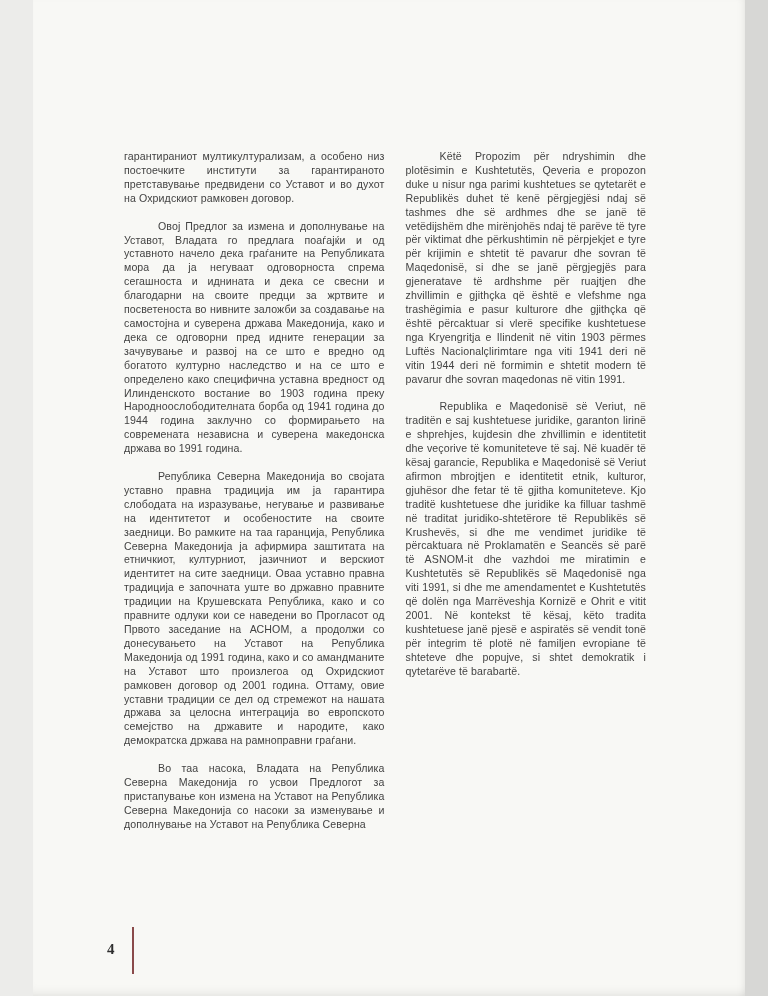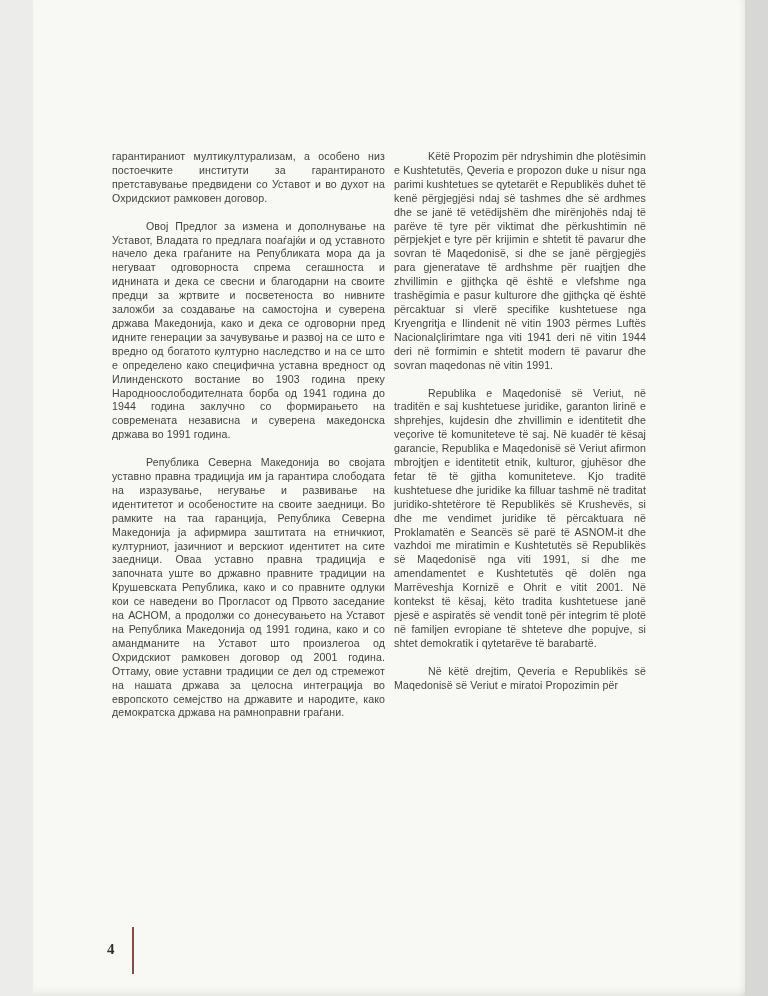--- a/index.html
+++ b/index.html
@@ -43,20 +43,21 @@
     width: 534px;
     display: flex;
     gap: 9px;
   }
   .col {
     color: #424242;
     font-size: 10.6px;
     line-height: 13.9px;
     text-align: justify;
     letter-spacing: 0.1px;
+    margin-left: 12px;
   }
   .col-left  { width: 273px; }
   .col-right { width: 252px; }
   .col p { margin: 0 0 14px 0; }
   .col p.indent { text-indent: 34px; }
   .mt-sm { margin-top: 8px; }
   .mt-md { margin-top: 11px; }
   .mt-lg { margin-top: 37px; }
   .footer-pageno {
     position: absolute;
@@ -84,26 +85,26 @@
   <div class="edge-right"></div>
 
   <div class="paper">
 
     <div class="columns">
 
       <div class="col col-left">
         <p>гарантираниот мултикултурализам, а особено низ постоечките институти за гарантираното претставување предвидени со Уставот и во духот на Охридскиот рамковен договор.</p>
         <p class="indent">Овој Предлог за измена и дополнување на Уставот, Владата го предлага поаѓајќи и од уставното начело дека граѓаните на Републиката мора да ја негуваат одговорноста спрема сегашноста и иднината и дека се свесни и благодарни на своите предци за жртвите и посветеноста во нивните заложби за создавање на самостојна и суверена држава Македонија, како и дека се одговорни пред идните генерации за зачувување и развој на се што е вредно од богатото културно наследство и на се што е определено како специфична уставна вредност од Илинденското востание во 1903 година преку Народноослободителната борба од 1941 година до 1944 година заклучно со формирањето на современата независна и суверена македонска држава во 1991 година.</p>
         <p class="indent mt-sm">Република Северна Македонија во својата уставно правна традиција им ја гарантира слободата на изразување, негување и развивање на идентитетот и особеностите на своите заедници. Во рамките на таа гаранција, Република Северна Македонија ја афирмира заштитата на етничкиот, културниот, јазичниот и верскиот идентитет на сите заедници. Оваа уставно правна традиција е започната уште во државно правните традиции на Крушевската Република, како и со правните одлуки кои се наведени во Прогласот од Првото заседание на АСНОМ, а продолжи со донесувањето на Уставот на Република Македонија од 1991 година, како и со амандманите на Уставот што произлегоа од Охридскиот рамковен договор од 2001 година. Оттаму, овие уставни традиции се дел од стремежот на нашата држава за целосна интеграција во европското семејство на државите и народите, како демократска држава на рамноправни граѓани.</p>
+        <p class="indent mt-md">Во таа насока, Владата на Република Северна Македонија го усвои Предлогот за пристапување кон измена на Уставот на Република Северна Македонија со насоки за изменување и дополнување на Уставот на Република Северна</p>
       </div>
 
       <div class="col col-right">
         <p class="indent mt-lg">Këtë Propozim për ndryshimin dhe plotësimin e Kushtetutës, Qeveria e propozon duke u nisur nga parimi kushtetues se qytetarët e Republikës duhet të kenë përgjegjësi ndaj së tashmes dhe së ardhmes dhe se janë të vetëdijshëm dhe mirënjohës ndaj të parëve të tyre për viktimat dhe përkushtimin në përpjekjet e tyre për krijimin e shtetit të pavarur dhe sovran të Maqedonisë, si dhe se janë përgjegjës para gjeneratave të ardhshme për ruajtjen dhe zhvillimin e gjithçka që është e vlefshme nga trashëgimia e pasur kulturore dhe gjithçka që është përcaktuar si vlerë specifike kushtetuese nga Kryengritja e Ilindenit në vitin 1903 përmes Luftës Nacionalçlirimtare nga viti 1941 deri në vitin 1944 deri në formimin e shtetit modern të pavarur dhe sovran maqedonas në vitin 1991.</p>
         <p class="indent mt-sm">Republika e Maqedonisë së Veriut, në traditën e saj kushtetuese juridike, garanton lirinë e shprehjes, kujdesin dhe zhvillimin e identitetit dhe veçorive të komuniteteve të saj. Në kuadër të kësaj garancie, Republika e Maqedonisë së Veriut afirmon mbrojtjen e identitetit etnik, kulturor, gjuhësor dhe fetar të të gjitha komuniteteve. Kjo traditë kushtetuese dhe juridike ka filluar tashmë në traditat juridiko-shtetërore të Republikës së Krushevës, si dhe me vendimet juridike të përcaktuara në Proklamatën e Seancës së parë të ASNOM-it dhe vazhdoi me miratimin e Kushtetutës së Republikës së Maqedonisë nga viti 1991, si dhe me amendamentet e Kushtetutës që dolën nga Marrëveshja Kornizë e Ohrit e vitit 2001. Në kontekst të kësaj, këto tradita kushtetuese janë pjesë e aspiratës së vendit tonë për integrim të plotë në familjen evropiane të shteteve dhe popujve, si shtet demokratik i qytetarëve të barabartë.</p>
-        <p class="indent mt-lg">Në këtë drejtim, Qeveria e Republikës së Maqedonisë së Veriut e miratoi Propozimin  për</p>
       </div>
 
     </div>
 
     <div class="footer-pageno">4</div>
     <div class="footer-rule"></div>
 
   </div>
 </div>
 

